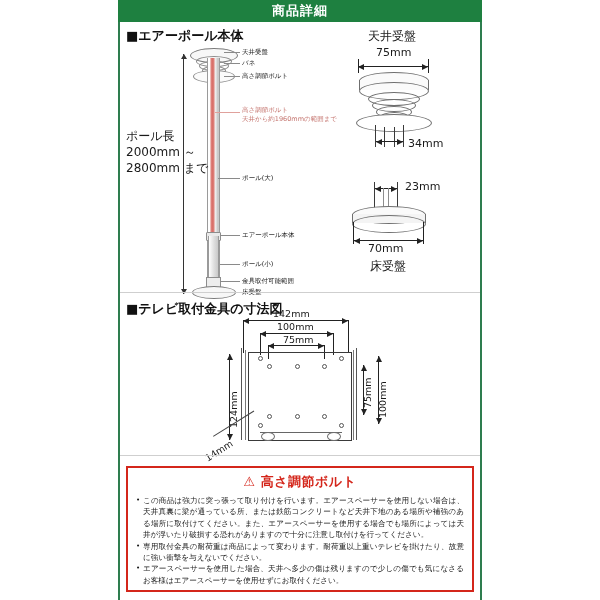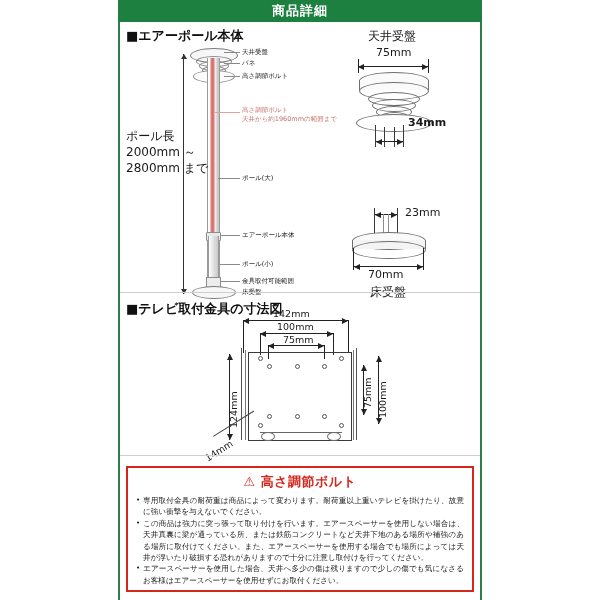--- a/index.html
+++ b/index.html
@@ -105,21 +105,21 @@
   .lbl-pink{color:#c4736d;}
 
   .pole-len{
     position:absolute;left:126px;top:128px;
     font-size:12px;color:#1a1a1a;line-height:1.35;white-space:nowrap;
   }
 
   
   .detail{position:absolute;}
   #detail-ceiling{left:330px;top:28px;width:150px;height:140px;}
-  #detail-floor{left:330px;top:184px;width:150px;height:122px;}
+  #detail-floor{left:330px;top:158px;width:150px;height:122px;}
   .detail-title{
     position:absolute;font-size:12px;color:#1a1a1a;white-space:nowrap;
   }
   .dim-txt{position:absolute;font-size:11px;color:#1a1a1a;white-space:nowrap;}
 
   .hdim{position:absolute;height:0;border-top:1px solid #222;}
   .hdim:before,.hdim:after{
     content:"";position:absolute;top:-3.5px;width:0;height:0;
     border-top:3.5px solid transparent;border-bottom:3.5px solid transparent;
   }
@@ -245,21 +245,21 @@
     <div class="ell" style="left:50px;top:84px;width:27px;height:9px;"></div>
 
     <div class="ell" style="left:26px;top:86px;width:74px;height:16px;background:#fff;"></div>
 
     <div class="bkline" style="left:45px;top:97px;width:1px;height:22px;"></div>
     <div class="bkline" style="left:54px;top:99px;width:1px;height:20px;"></div>
     <div class="bkline" style="left:64px;top:99px;width:1px;height:20px;"></div>
     <div class="bkline" style="left:73px;top:97px;width:1px;height:22px;"></div>
 
     <div class="hdim" style="left:46px;top:113px;width:27px;"></div>
-    <div class="dim-txt" style="left:78px;top:88px;font-weight:bold;">34mm</div>
+    <div class="dim-txt" style="left:78px;top:109px;">34mm</div>
   </div>
 
   <div class="detail" id="detail-floor">
     <div class="dim-txt" style="left:75px;top:22px;">23mm</div>
     <div class="hdim" style="left:45px;top:30px;width:22px;"></div>
 
     <div class="bkline" style="left:44px;top:24px;width:1px;height:32px;"></div>
     <div class="bkline" style="left:67px;top:24px;width:1px;height:32px;"></div>
     <div class="bkline" style="left:53px;top:30px;width:1px;height:28px;background:#8d8d8d;"></div>
     <div class="bkline" style="left:58px;top:30px;width:1px;height:28px;background:#8d8d8d;"></div>
@@ -335,19 +335,19 @@
   </div>
 
   <div class="divider" id="div2"></div>
 
   <div class="caution">
     <div class="caution-title">
       <span>⚠</span>
       <span>高さ調節ボルト</span>
     </div>
     <ul>
+      <li>この商品は強力に突っ張って取り付けを行います。エアースペーサーを使用しない場合は、天井真裏に梁が通っている所、または鉄筋コンクリートなど天井下地のある場所や補強のある場所に取付けてください。また、エアースペーサーを使用する場合でも場所によっては天井が浮いたり破損する恐れがありますので十分に注意し取付けを行ってください。</li>
       <li>専用取付金具の耐荷重は商品によって変わります。耐荷重以上重いテレビを掛けたり、故意に強い衝撃を与えないでください。</li>
-      <li>この商品は強力に突っ張って取り付けを行います。エアースペーサーを使用しない場合は、天井真裏に梁が通っている所、または鉄筋コンクリートなど天井下地のある場所や補強のある場所に取付けてください。また、エアースペーサーを使用する場合でも場所によっては天井が浮いたり破損する恐れがありますので十分に注意し取付けを行ってください。</li>
       <li>エアースペーサーを使用した場合、天井へ多少の傷は残りますので少しの傷でも気になさるお客様はエアースペーサーを使用せずにお取付ください。</li>
     </ul>
   </div>
 
 </div>
 
 </body></html>

